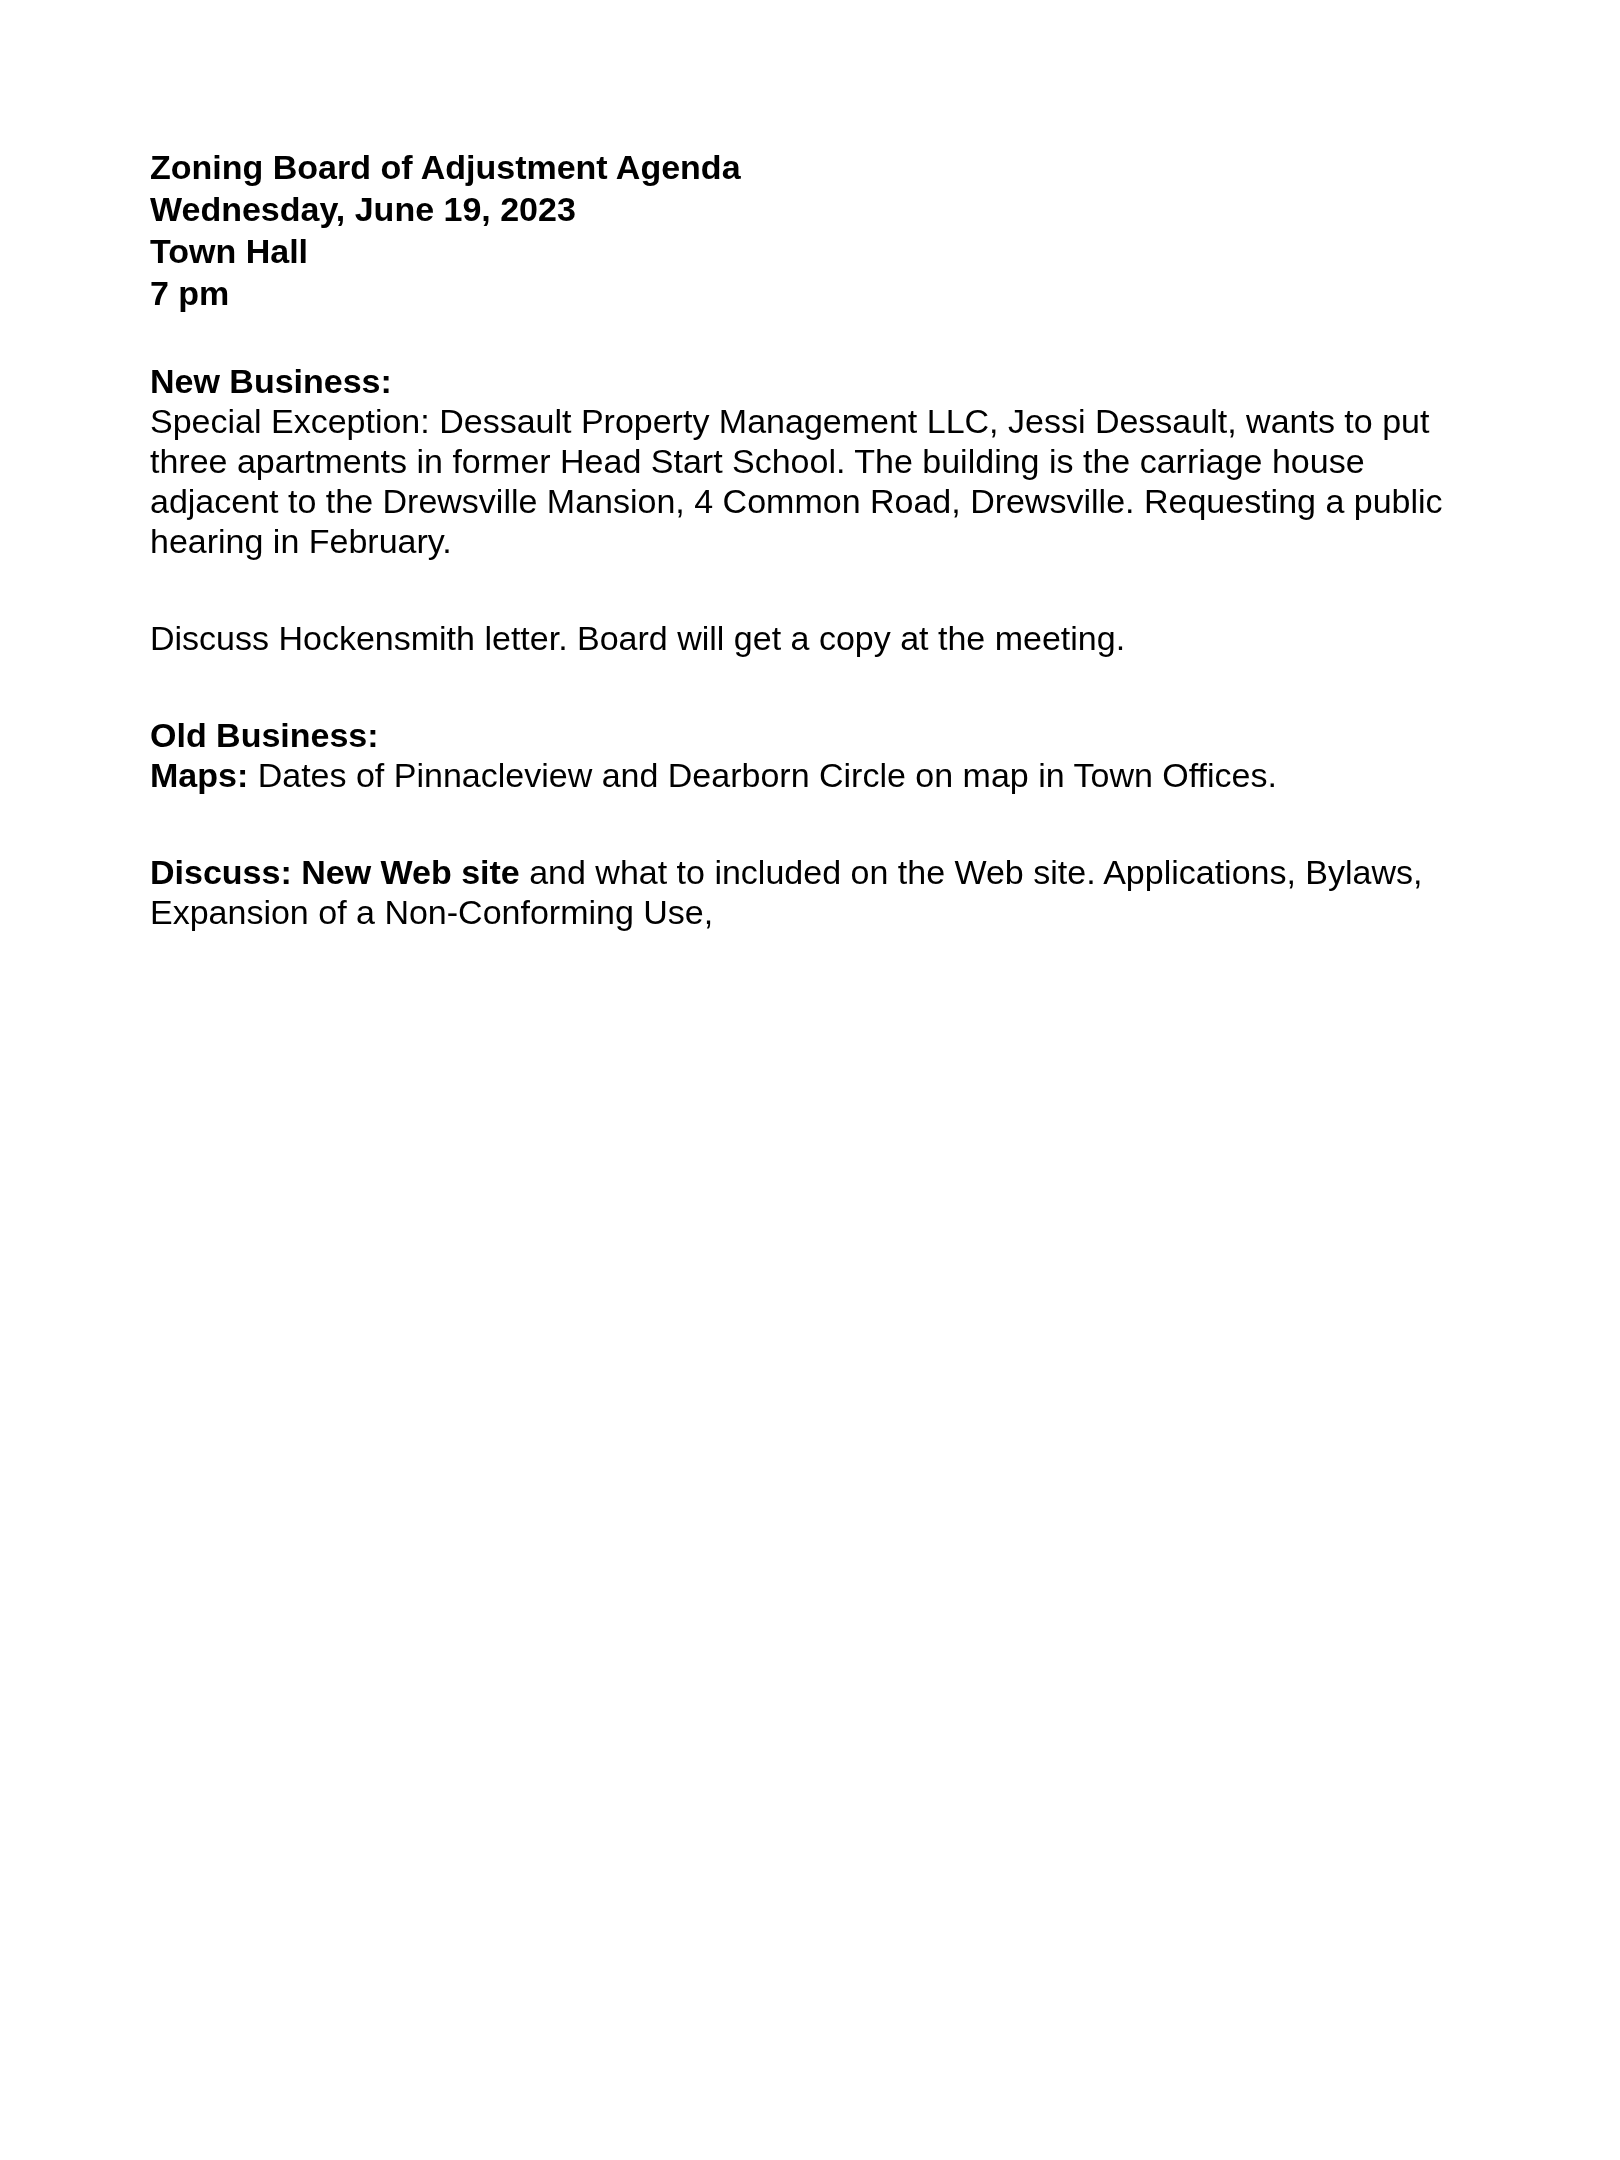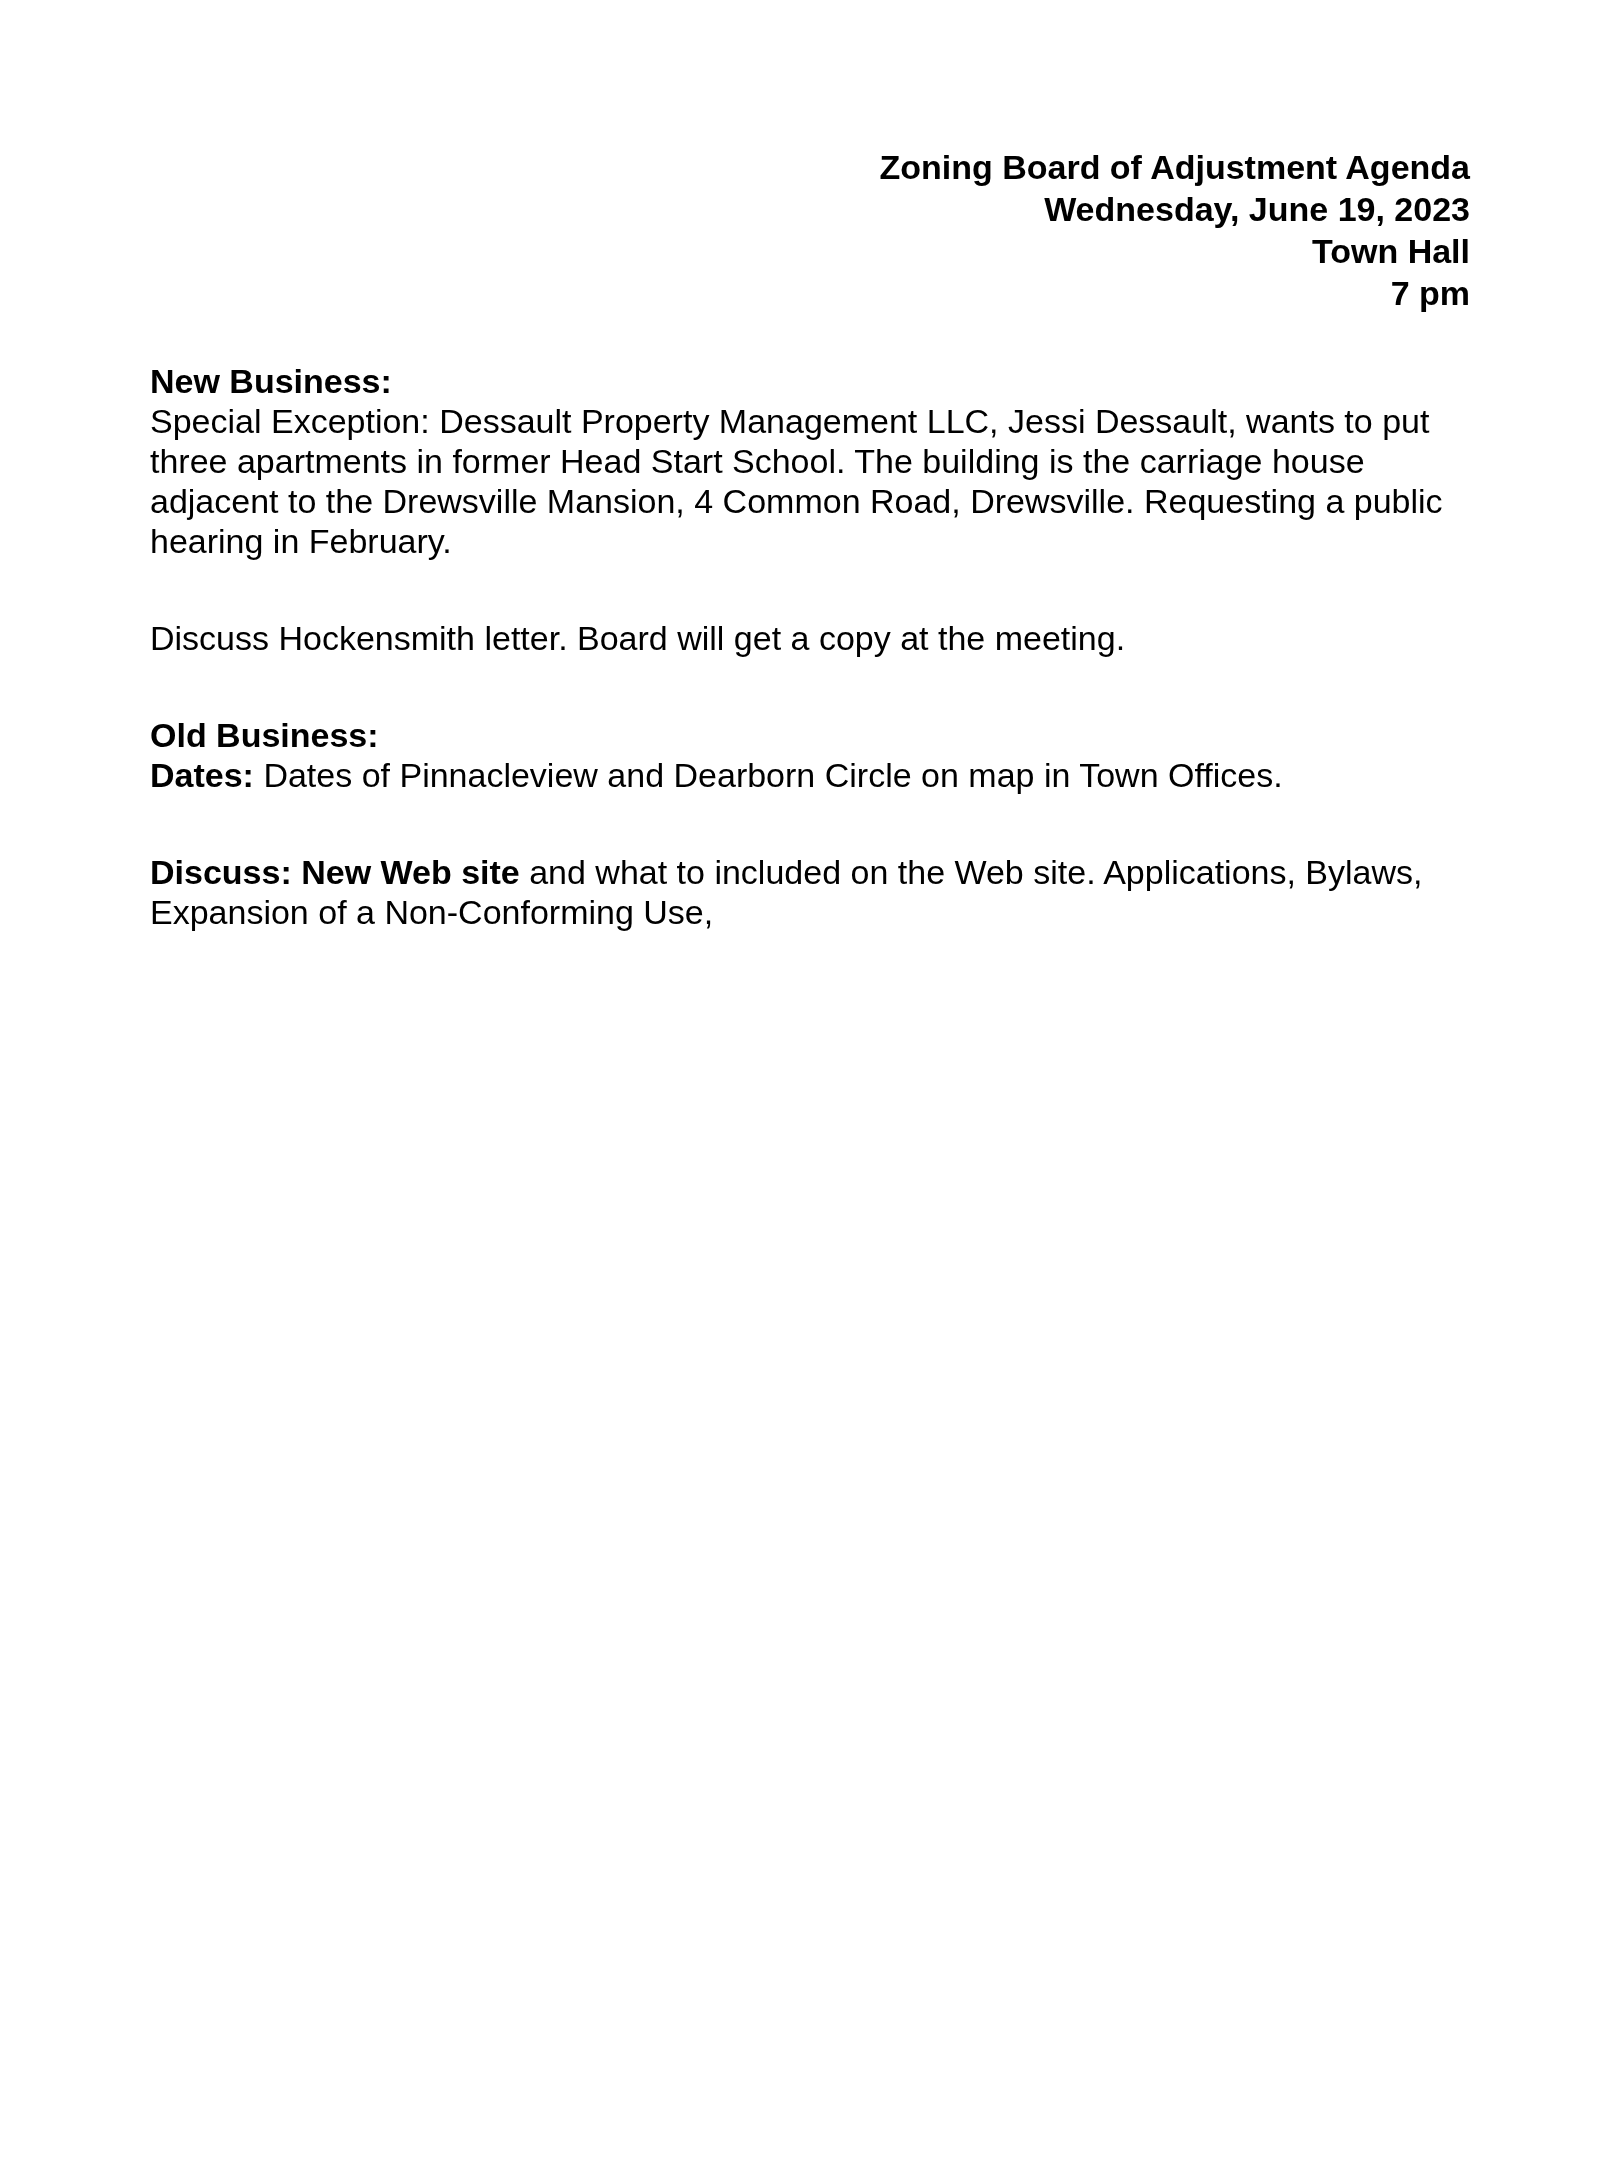--- a/index.html
+++ b/index.html
@@ -20,21 +20,21 @@
   }
   .content {
     position: absolute;
     left: 150px;
     top: 0;
     width: 1320px;
   }
   .title-block {
     padding-top: 146px;
     margin-bottom: 47px;
-    text-align: right;
+    text-align: left;
     font-weight: bold;
     line-height: 42px;
   }
   .para { margin-bottom: 57px; }
   .para:last-child { margin-bottom: 8px; }
   .bold { font-weight: bold; }
   strong { font-weight: bold; }
 </style>
 </head>
 <body>
@@ -53,20 +53,20 @@
 
     <div class="para">
       <div class="bold">New Business:</div>
       <div>Special Exception: Dessault Property Management LLC, Jessi Dessault, wants to put three apartments in former Head Start School. The building is the carriage house adjacent to the Drewsville Mansion, 4 Common Road, Drewsville. Requesting a public hearing in February.</div>
     </div>
 
     <p class="para"><span>Discuss Hockensmith letter. Board will get a copy at the meeting.</span></p>
 
     <div class="para">
       <div class="bold">Old Business:</div>
-      <div><strong>Dates:</strong><span> Dates of Pinnacleview and Dearborn Circle on map in Town Offices.</span></div>
+      <div><strong>Maps:</strong><span> Dates of Pinnacleview and Dearborn Circle on map in Town Offices.</span></div>
     </div>
 
 
     <p class="para"><strong>Discuss: New Web site</strong><span> and what to included on the Web site. Applications, Bylaws, Expansion of a Non-Conforming Use,</span></p>
 
   </div>
 </div>
 
 </body></html>

